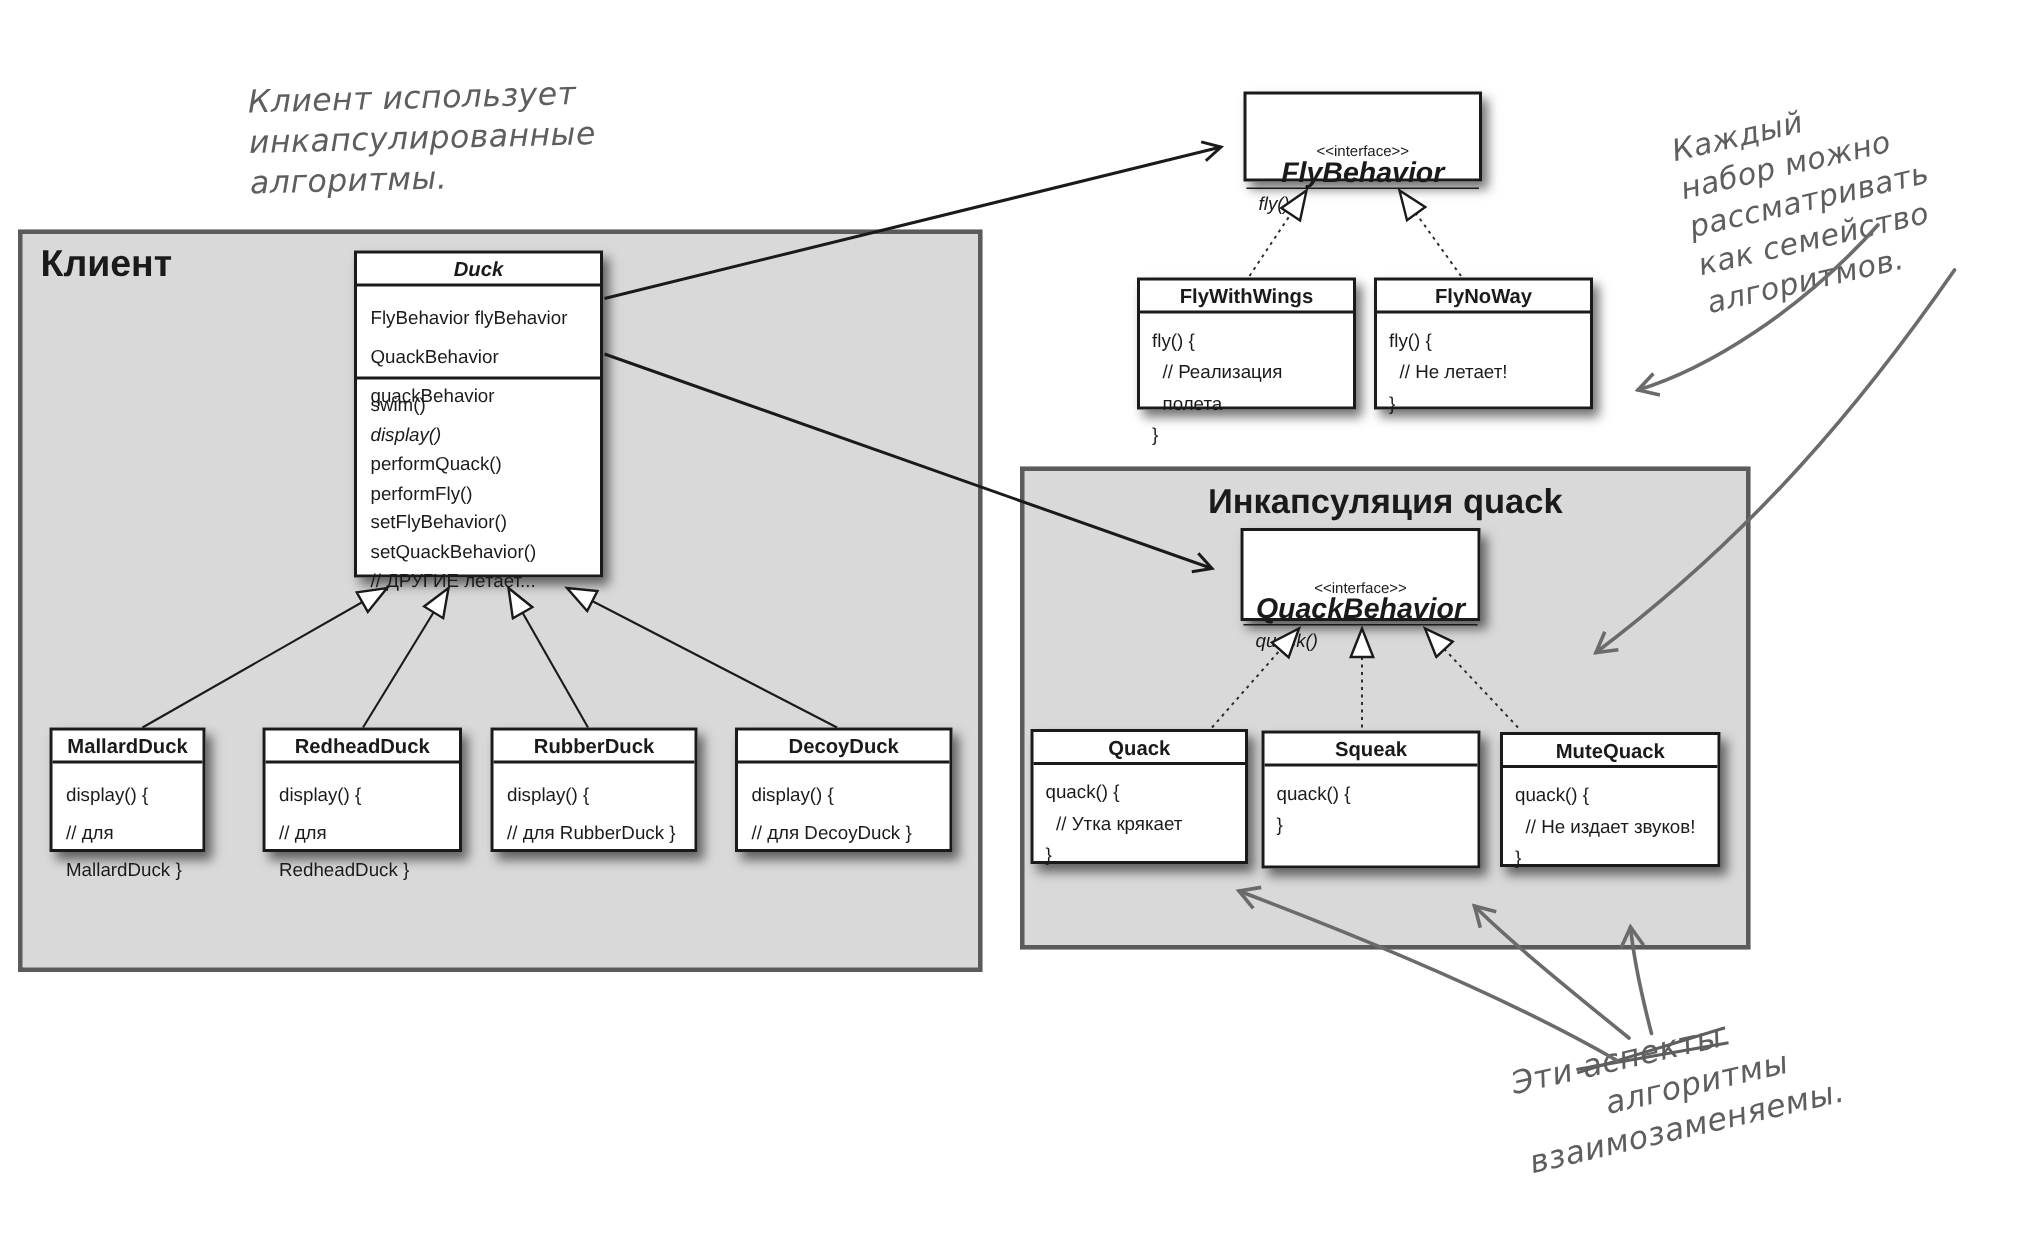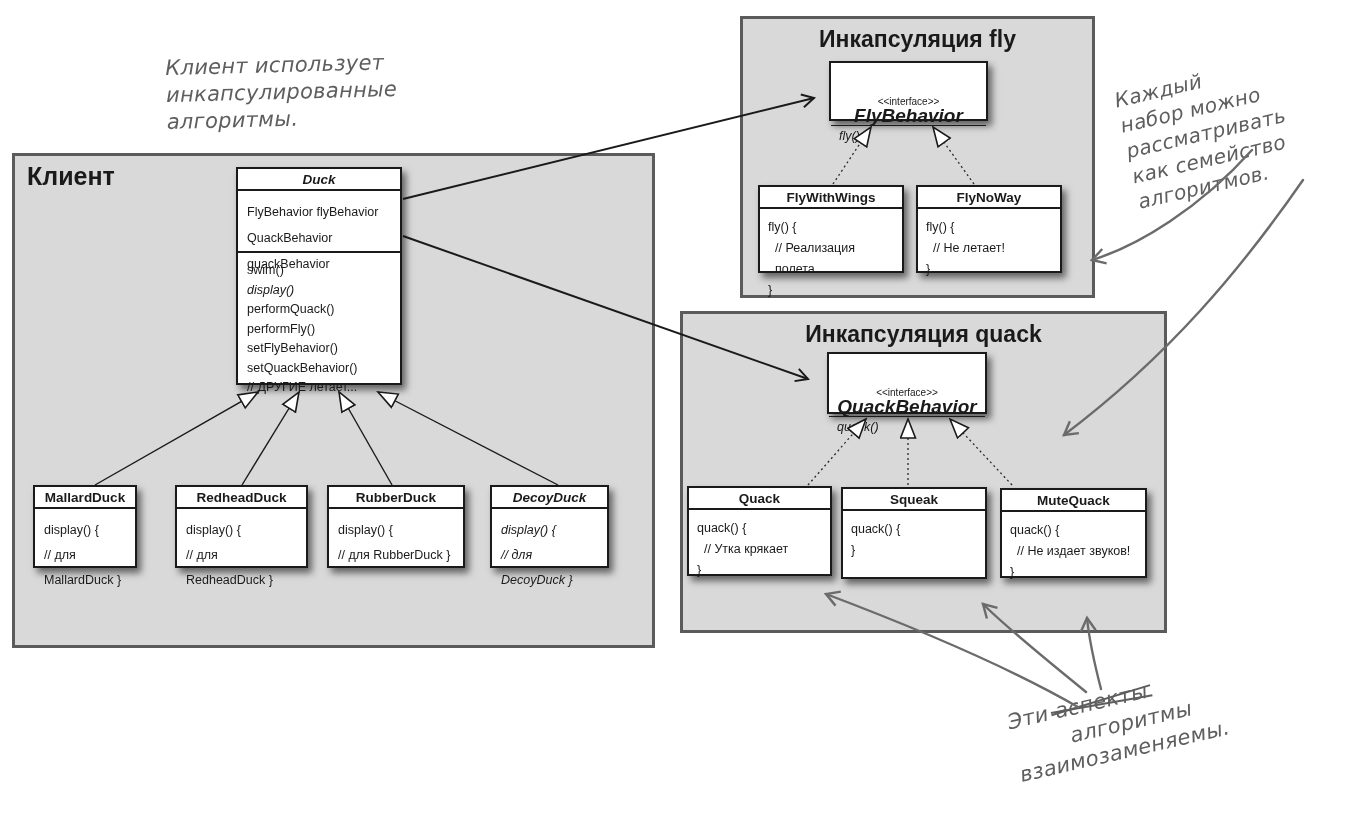--- a/index.html
+++ b/index.html
@@ -25,21 +25,21 @@
   #c-duck .attrs div{line-height:26px;}
   #c-duck .methods{padding:8px 9px 0 9px;}
   #c-duck .methods div{line-height:19.5px;}
 
   .subcls{height:83px;}
   .subcls .body2{padding:9px 9px 0 9px;}
   .subcls .body2 div{line-height:25px;}
   #c-mallard{left:33px;top:485px;width:104px;}
   #c-redhead{left:175px;top:485px;width:133px;}
   #c-rubber{left:327px;top:485px;width:138px;}
-  #c-decoy{left:490px;top:485px;width:119px;font-style:italic;}
+  #c-decoy{left:490px;top:485px;width:145px;}
 
   .iface .iface-h{border-bottom:1.6px solid #1a1a1a;text-align:center;padding:3px 0 2px 0;}
   .iface .stereo{font-size:10px;line-height:12px;margin-top:30px;}
   .iface .iname{font-size:19px;font-weight:bold;font-style:italic;line-height:15px;}
   .iface .ibody{padding:3px 8px;font-style:italic;}
   #c-flyb{left:829px;top:61px;width:159px;height:60px;}
   #c-quackb{left:827px;top:352px;width:160px;height:62px;}
 
   .impl .body3{padding:8px 8px 0 8px;}
   .impl .body3 div{line-height:21px;}
@@ -70,23 +70,20 @@
   .assoc{stroke:#1a1a1a;stroke-width:2;}
   .handline{fill:none;stroke:#6b6b6b;stroke-width:2.4;stroke-linecap:round;}
 </style>
 </head>
 <body>
 
 <div class="canvas">
 
   <div class="panel" id="p-client">
     <div class="panel-title corner-title">Клиент</div>
-  </div>
-  <div class="panel" id="p-fly">
-    <div class="panel-title">Инкапсуляция fly</div>
   </div>
   <div class="panel" id="p-quack">
     <div class="panel-title">Инкапсуляция quack</div>
   </div>
 
   <div class="cls" id="c-duck">
     <div class="cls-h italic">Duck</div>
     <div class="attrs">
       <div>FlyBehavior flyBehavior</div>
       <div>QuackBehavior quackBehavior</div>

